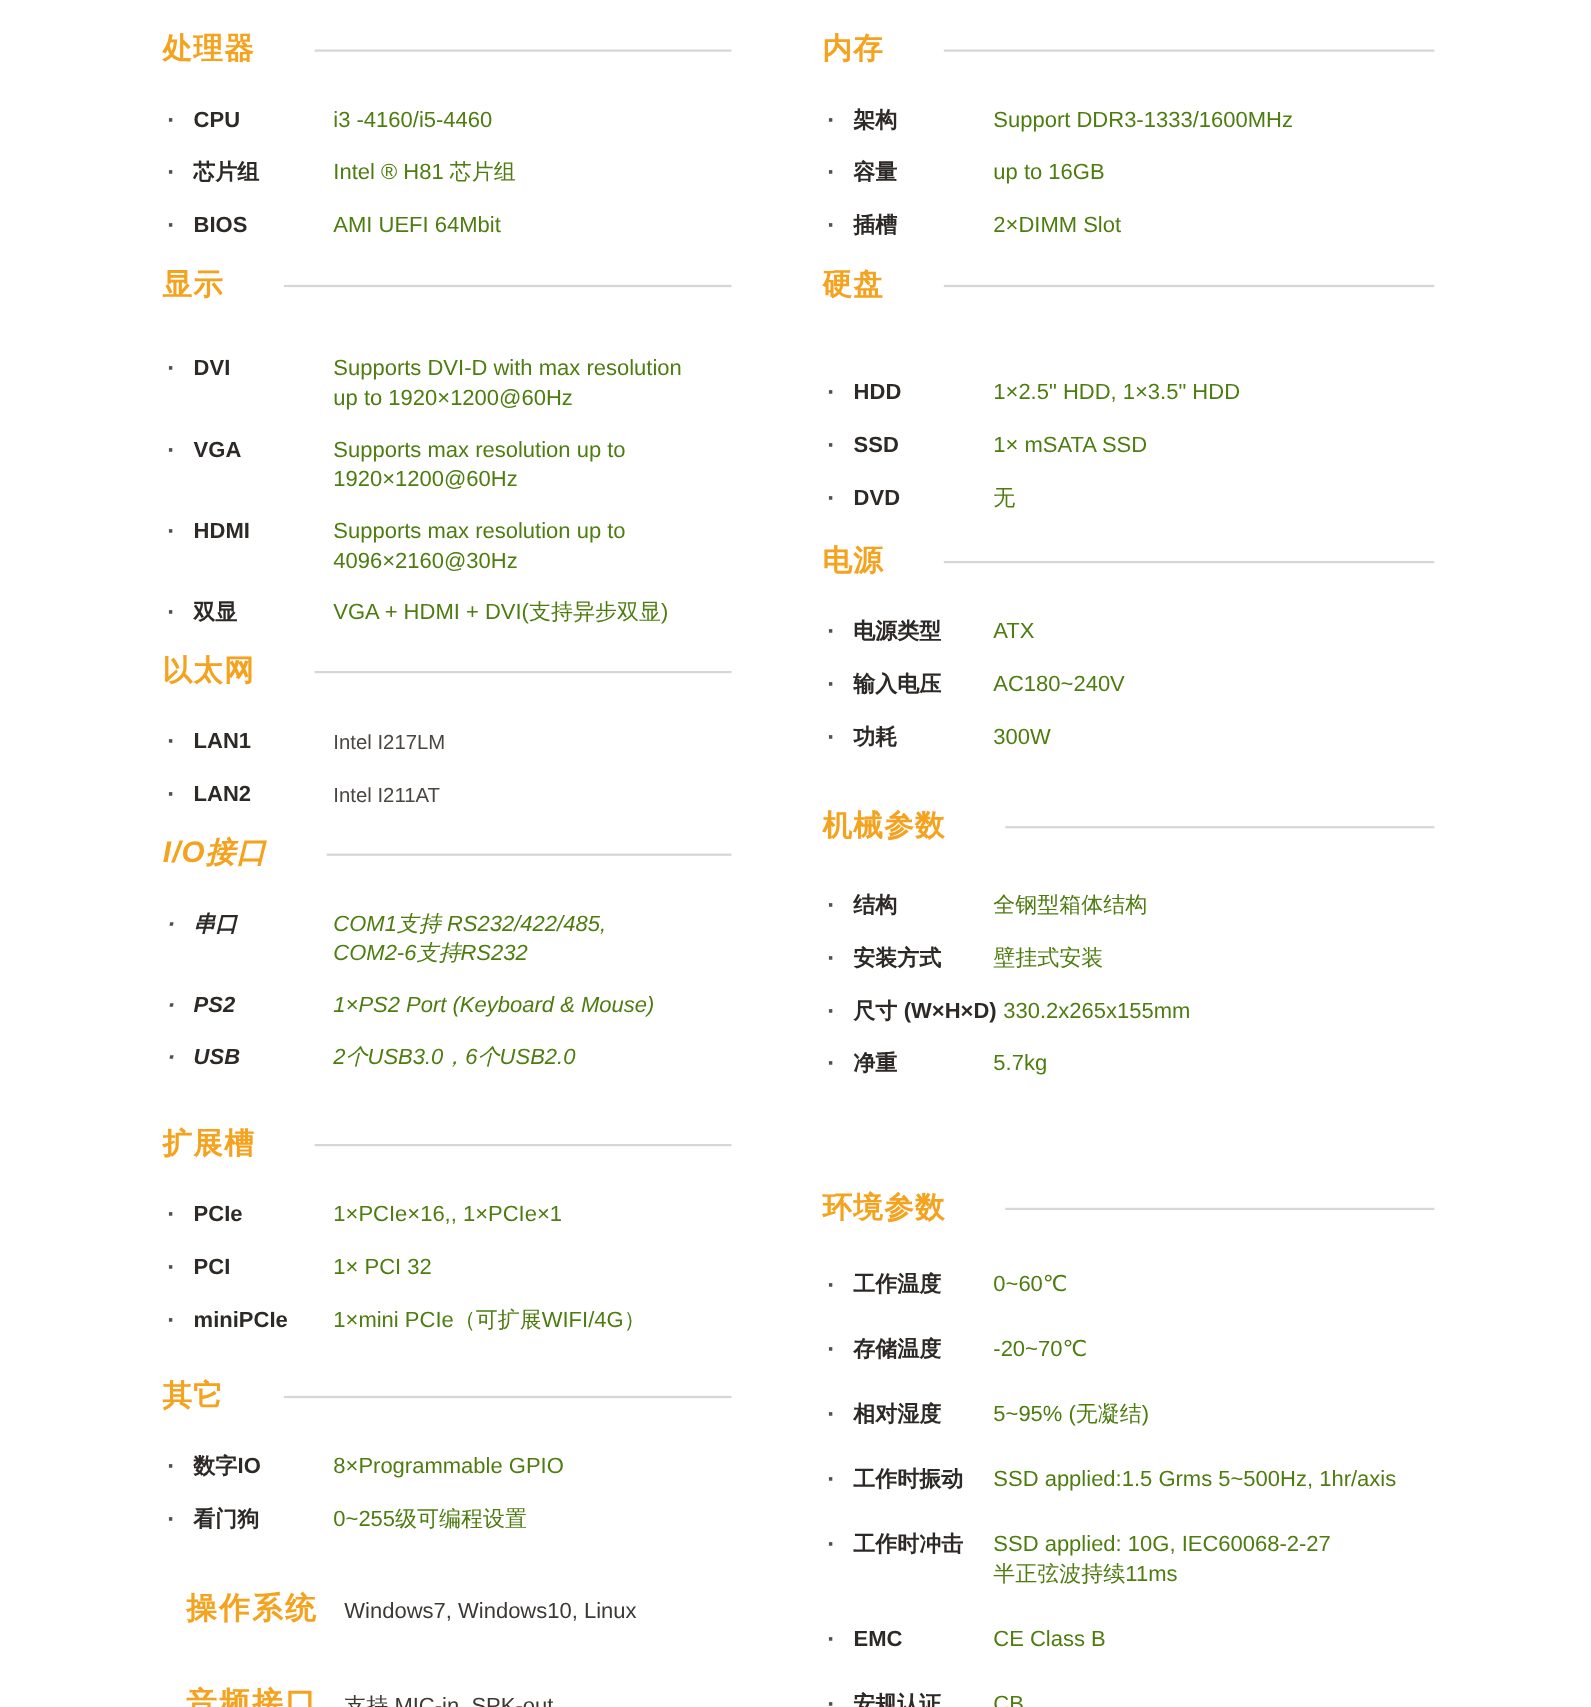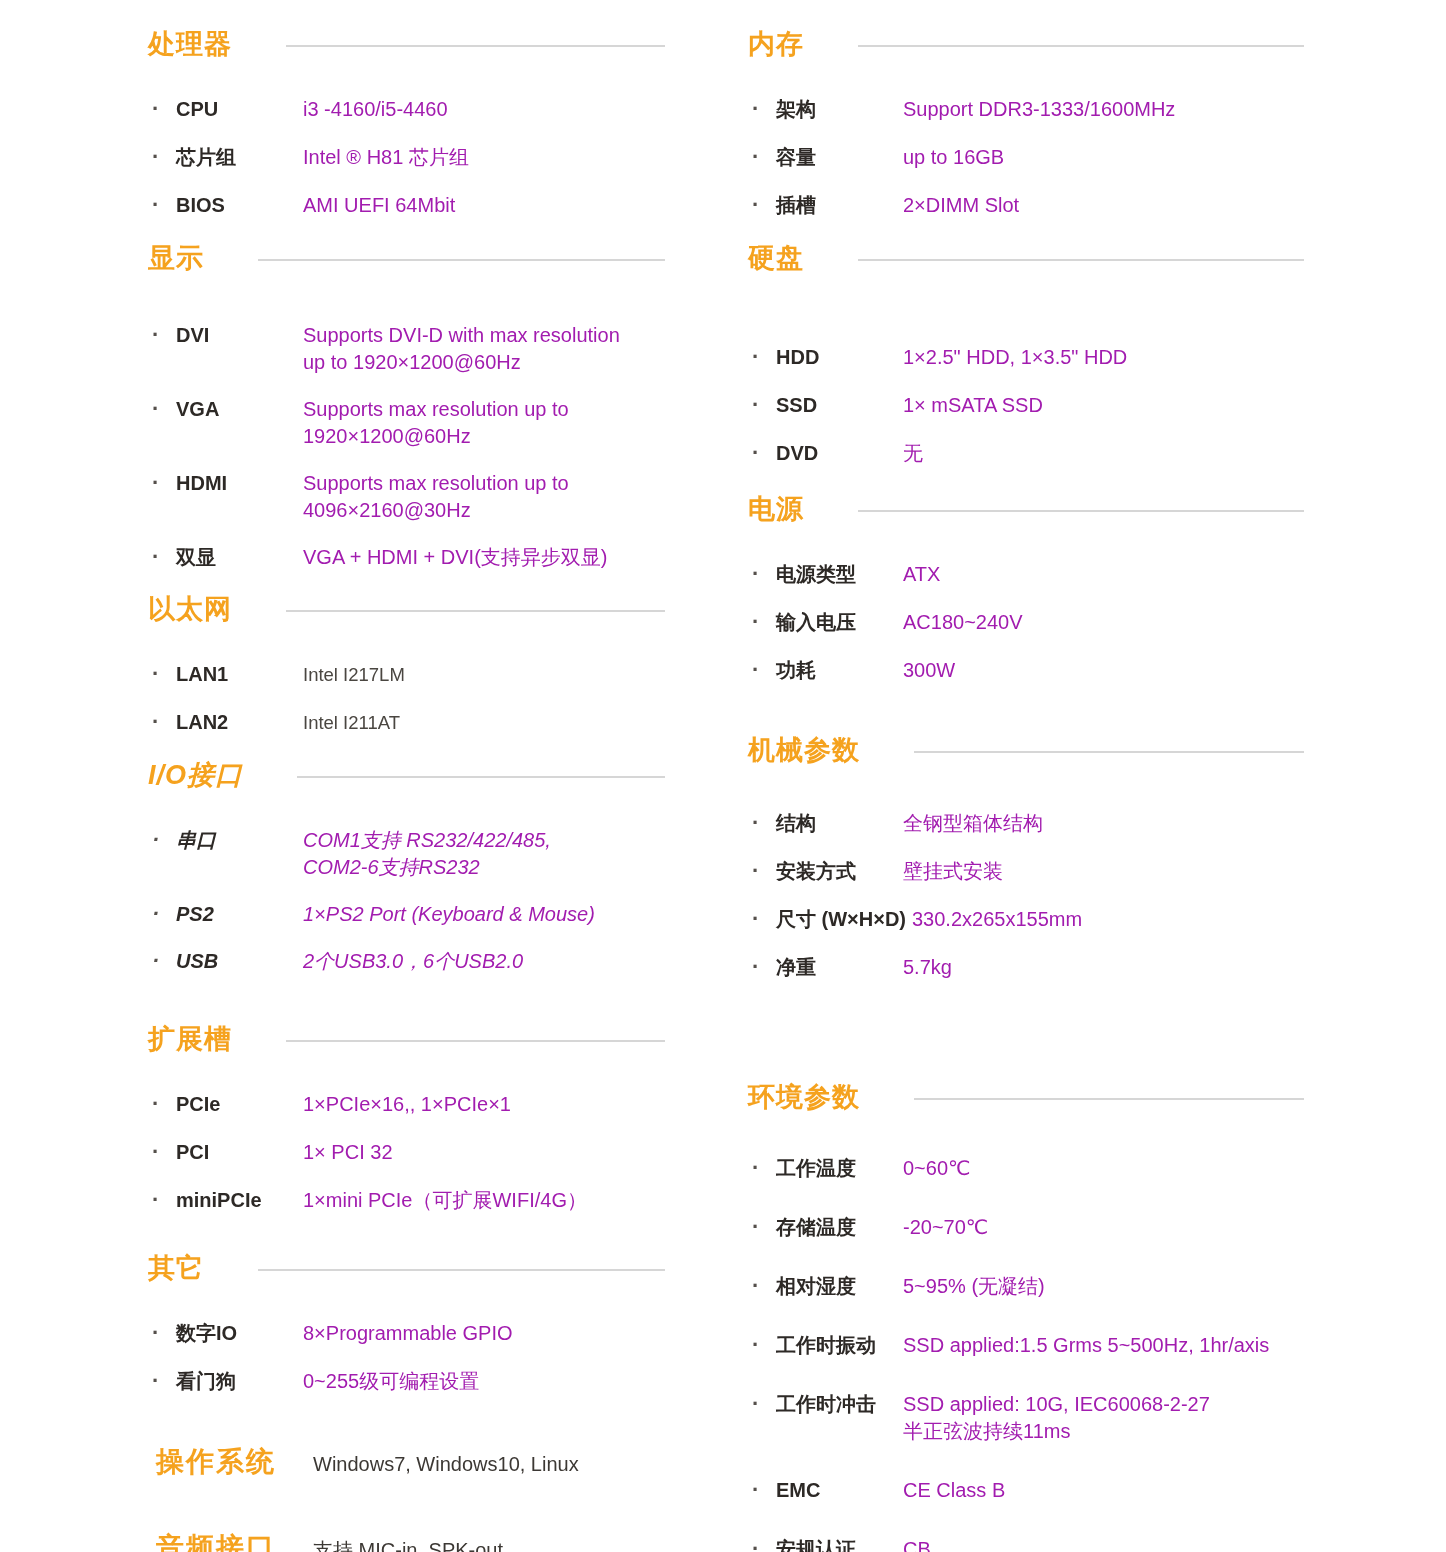--- a/index.html
+++ b/index.html
@@ -61,21 +61,21 @@
     font-size: 20px;
     font-weight: bold;
     color: #2d2926;
     line-height: 26px;
     white-space: nowrap;
     padding-right: 6px;
   }
   .value {
     flex: 1;
     font-size: 20px;
-    color: #a21caf;
+    color: #4d7c0f;
     line-height: 27px;
     white-space: pre-line;
   }
   .value-sm { font-size: 18.5px; color: #4a4641; }
 
   
   .sec { margin-bottom: 14px; }
   .sec-display .sec-header { margin-bottom: 46px; }
   .sec-display .row,
   .sec-io .row { margin-bottom: 20px; }
@@ -90,20 +90,21 @@
   .sec-env { margin-top: 98px; }
   .sec-env .sec-header { margin-bottom: 40px; }
   .sec-env .row { margin-bottom: 32px; }
 
   
   .footer-item {
     display: flex;
     align-items: baseline;
     padding-left: 8px;
     margin-top: 48px;
+    text-align: center;
   }
   .footer-title {
     flex: 0 0 147px;
     color: #F5A21E;
     font-size: 28px;
     font-weight: bold;
     letter-spacing: 2px;
     white-space: nowrap;
   }
   .footer-value {

